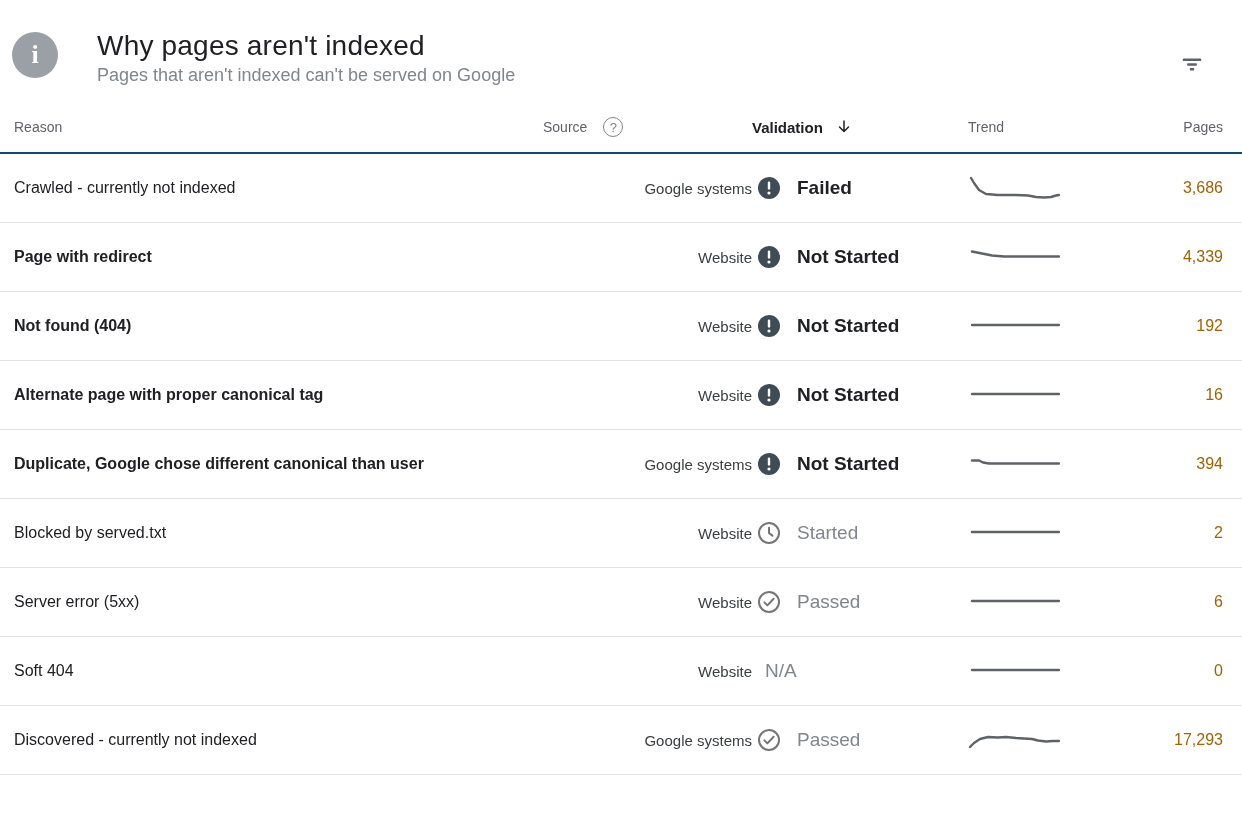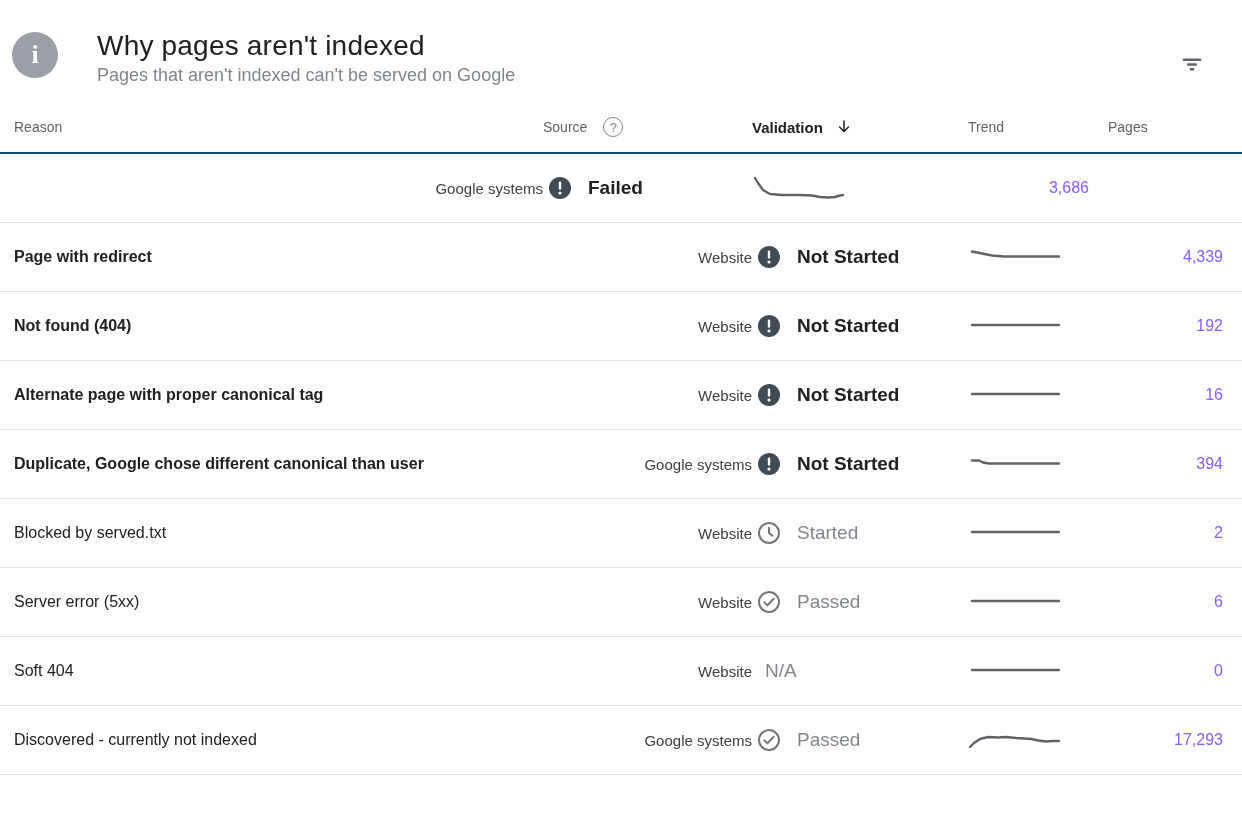--- a/index.html
+++ b/index.html
@@ -72,21 +72,21 @@
     font-size: 14px;
     color: #5f6368;
     display: flex; align-items: center;
     cursor: pointer;
     background: transparent; border: none; text-align: left;
     font-family: inherit;
     padding: 0;
   }
   .th.sorted { color: #202124; font-weight: bold; font-size: 15px; }
   .th .sort-arrow { margin-left: 12px; display: inline-flex; }
-  .th.num { padding-right: 19px; }
+  .th.num { justify-content: flex-end; padding-right: 19px; }
   .help-badge {
     width: 20px; height: 20px;
     border: 1.6px solid #80868b;
     border-radius: 50%;
     color: #80868b;
     font-size: 13px;
     display: inline-flex; align-items: center; justify-content: center;
     margin-left: 16px;
     cursor: pointer;
   }
@@ -99,21 +99,21 @@
   .v-icon { width: 24px; height: 24px; display: none; flex: 0 0 auto; }
   .v-label { margin-left: 16px; font-size: 19px; }
   .tr .v-dark  { color: #202124; font-weight: bold; }
   .tr .v-gray  { color: #80868b; font-weight: normal; }
   .st-failed .i-excl, .st-not-started .i-excl { display: block; }
   .st-started .i-clock { display: block; }
   .st-passed .i-check { display: block; }
   .st-na .v-label { margin-left: 8px; }
 
   .td-trend { display: flex; align-items: center; }
-  .td-pages { font-size: 16px; color: #8b5cf6; text-align: right; padding-right: 19px; }
+  .td-pages { font-size: 16px; color: #a16207; text-align: right; padding-right: 19px; }
   .tr.datarow { cursor: pointer; }
 </style>
 </head>
 <body>
 
 <div class="card">
 
   <div class="panel-header">
     <div class="info-badge">i</div>
     <div class="title-block">
@@ -150,20 +150,21 @@
       </button>
       <button class="th">
         <span>Trend</span>
       </button>
       <button class="th num">
         <span>Pages</span>
       </button>
     </div>
     <div id="rows">
         <div class="tr datarow">
+    <div class="td-reason">Crawled - currently not indexed</div>
     <div class="td-source">Google systems</div>
     <div class="td-validation st-failed">
       <span class="v-icon i-excl">
         <svg width="24" height="24" viewBox="0 0 24 24">
           <circle cx="12" cy="12" r="11" class="fill-dark" fill="#3f4c56"></circle>
           <rect x="10.8" y="5.6" width="2.4" height="8" rx="1.2" fill="#fff"></rect>
           <circle cx="12" cy="17" r="1.6" fill="#fff"></circle>
         </svg>
       </span>
 

